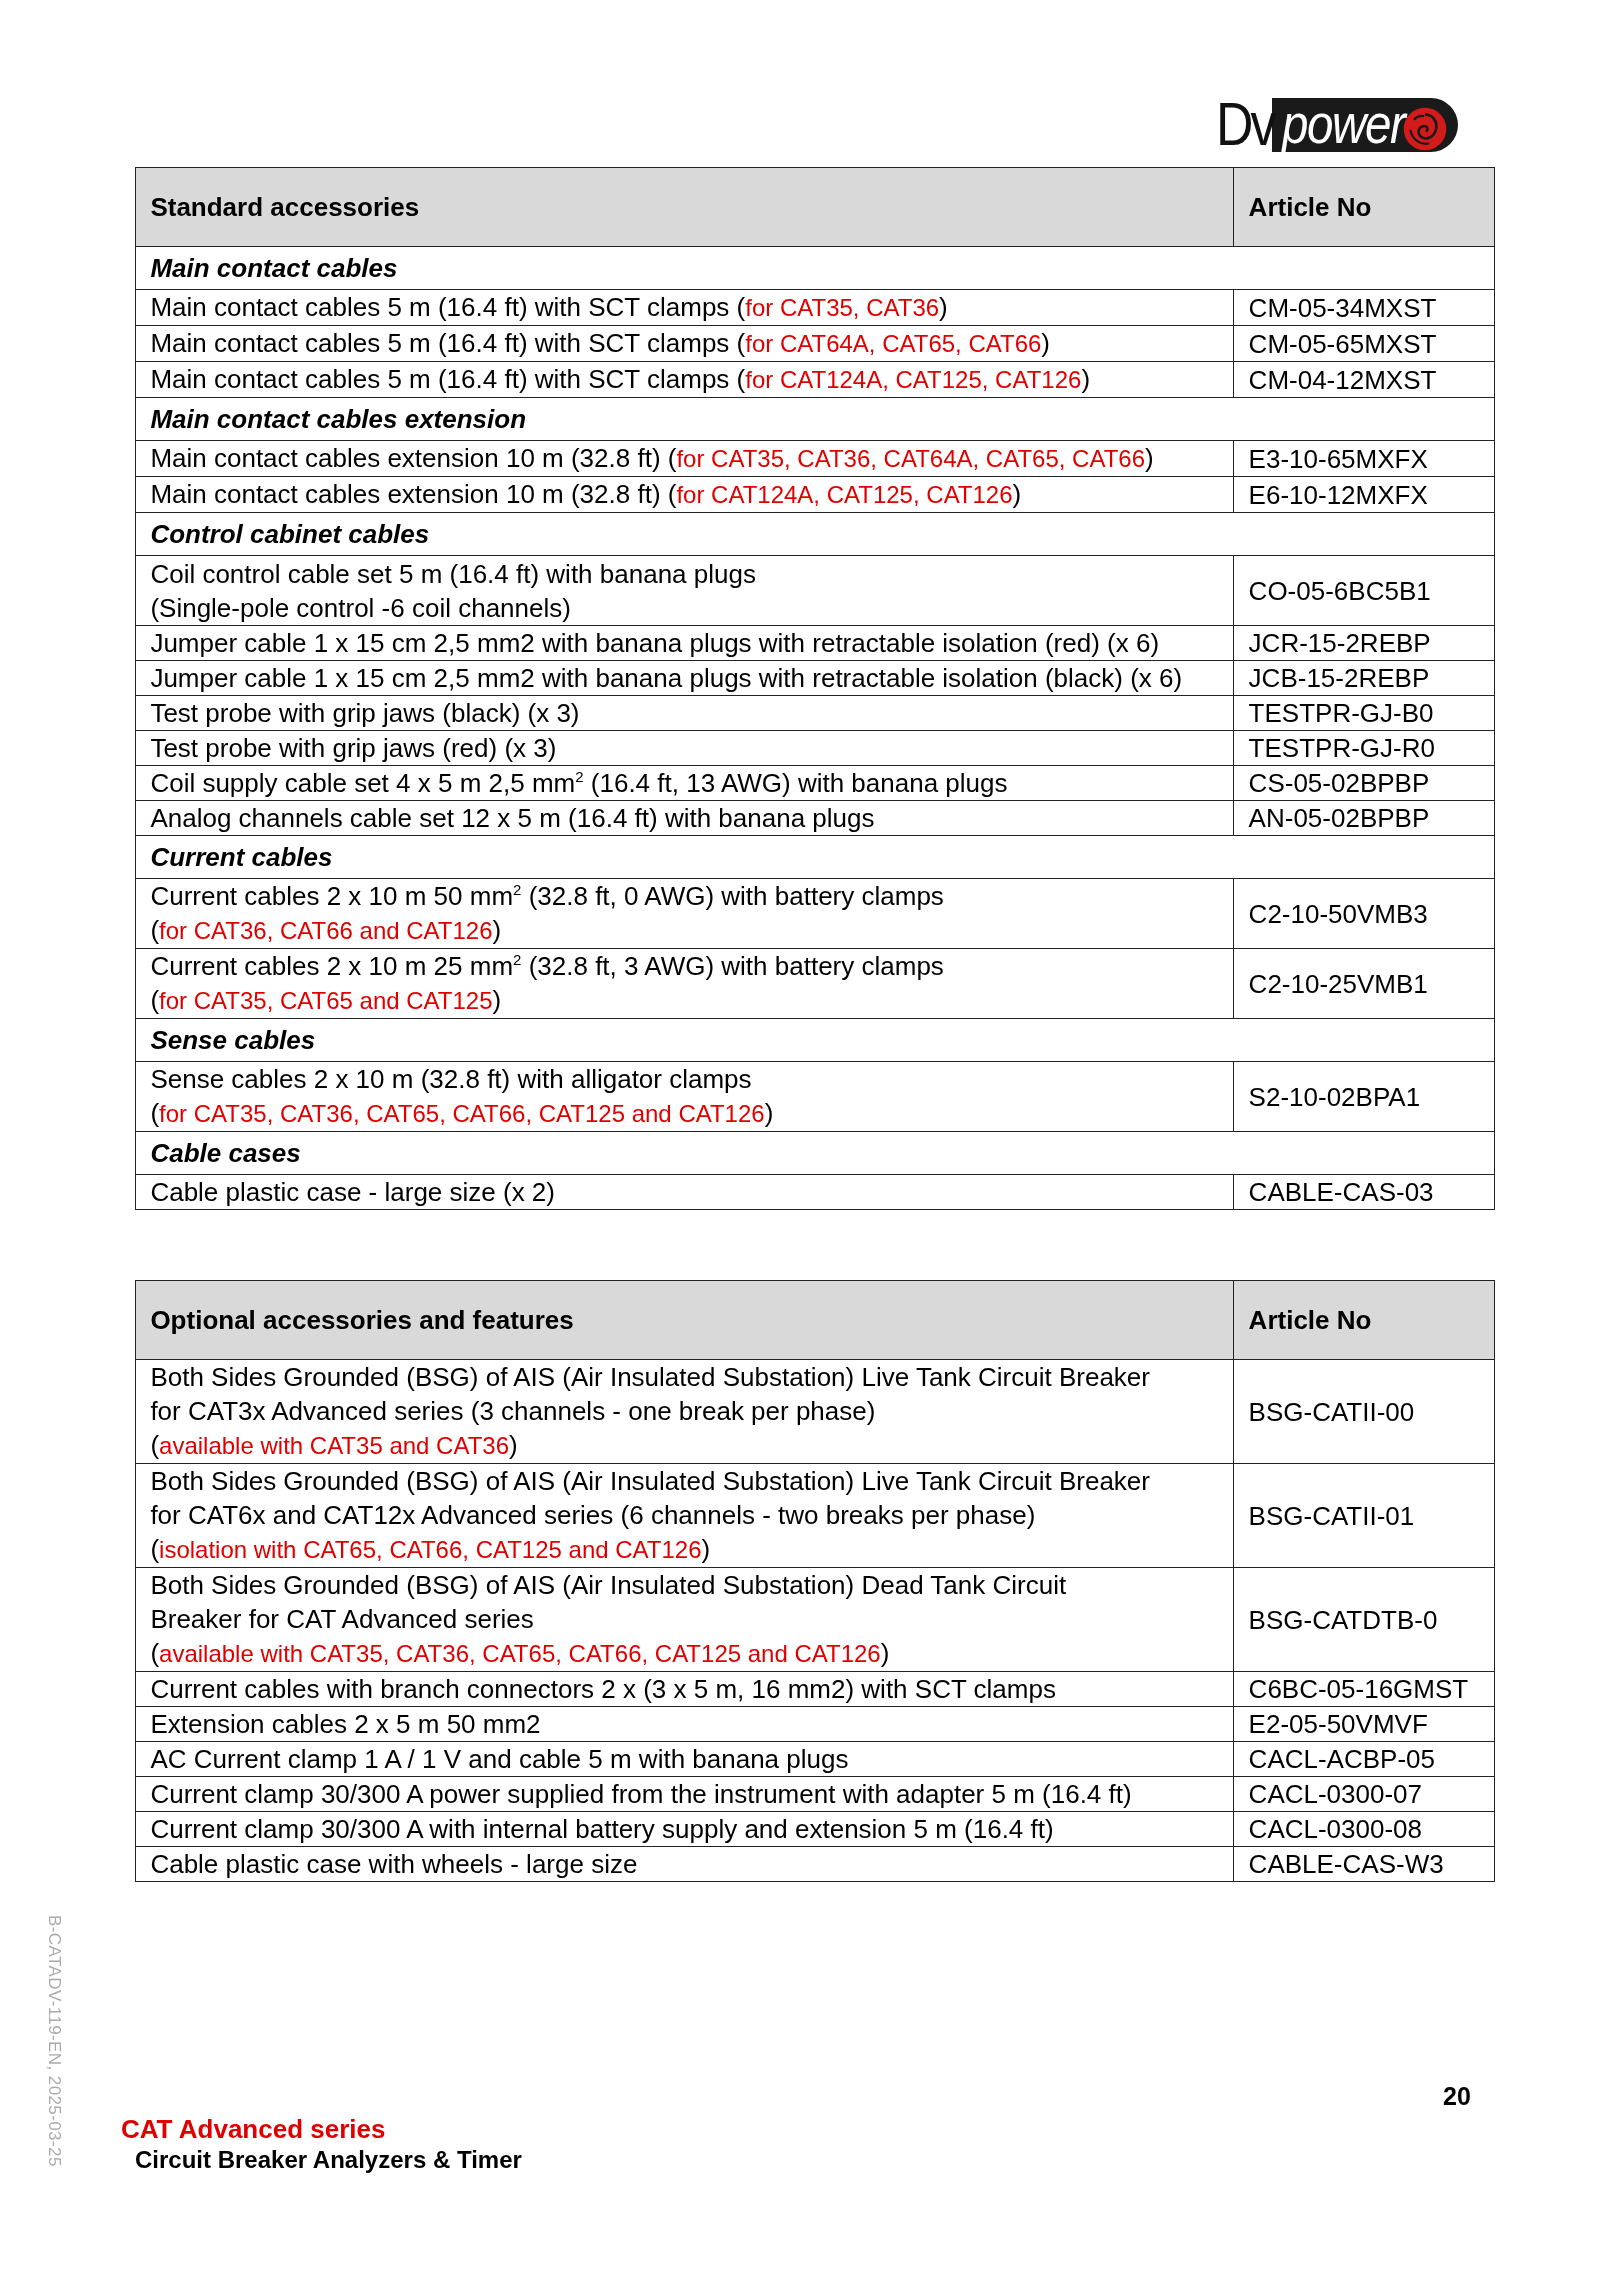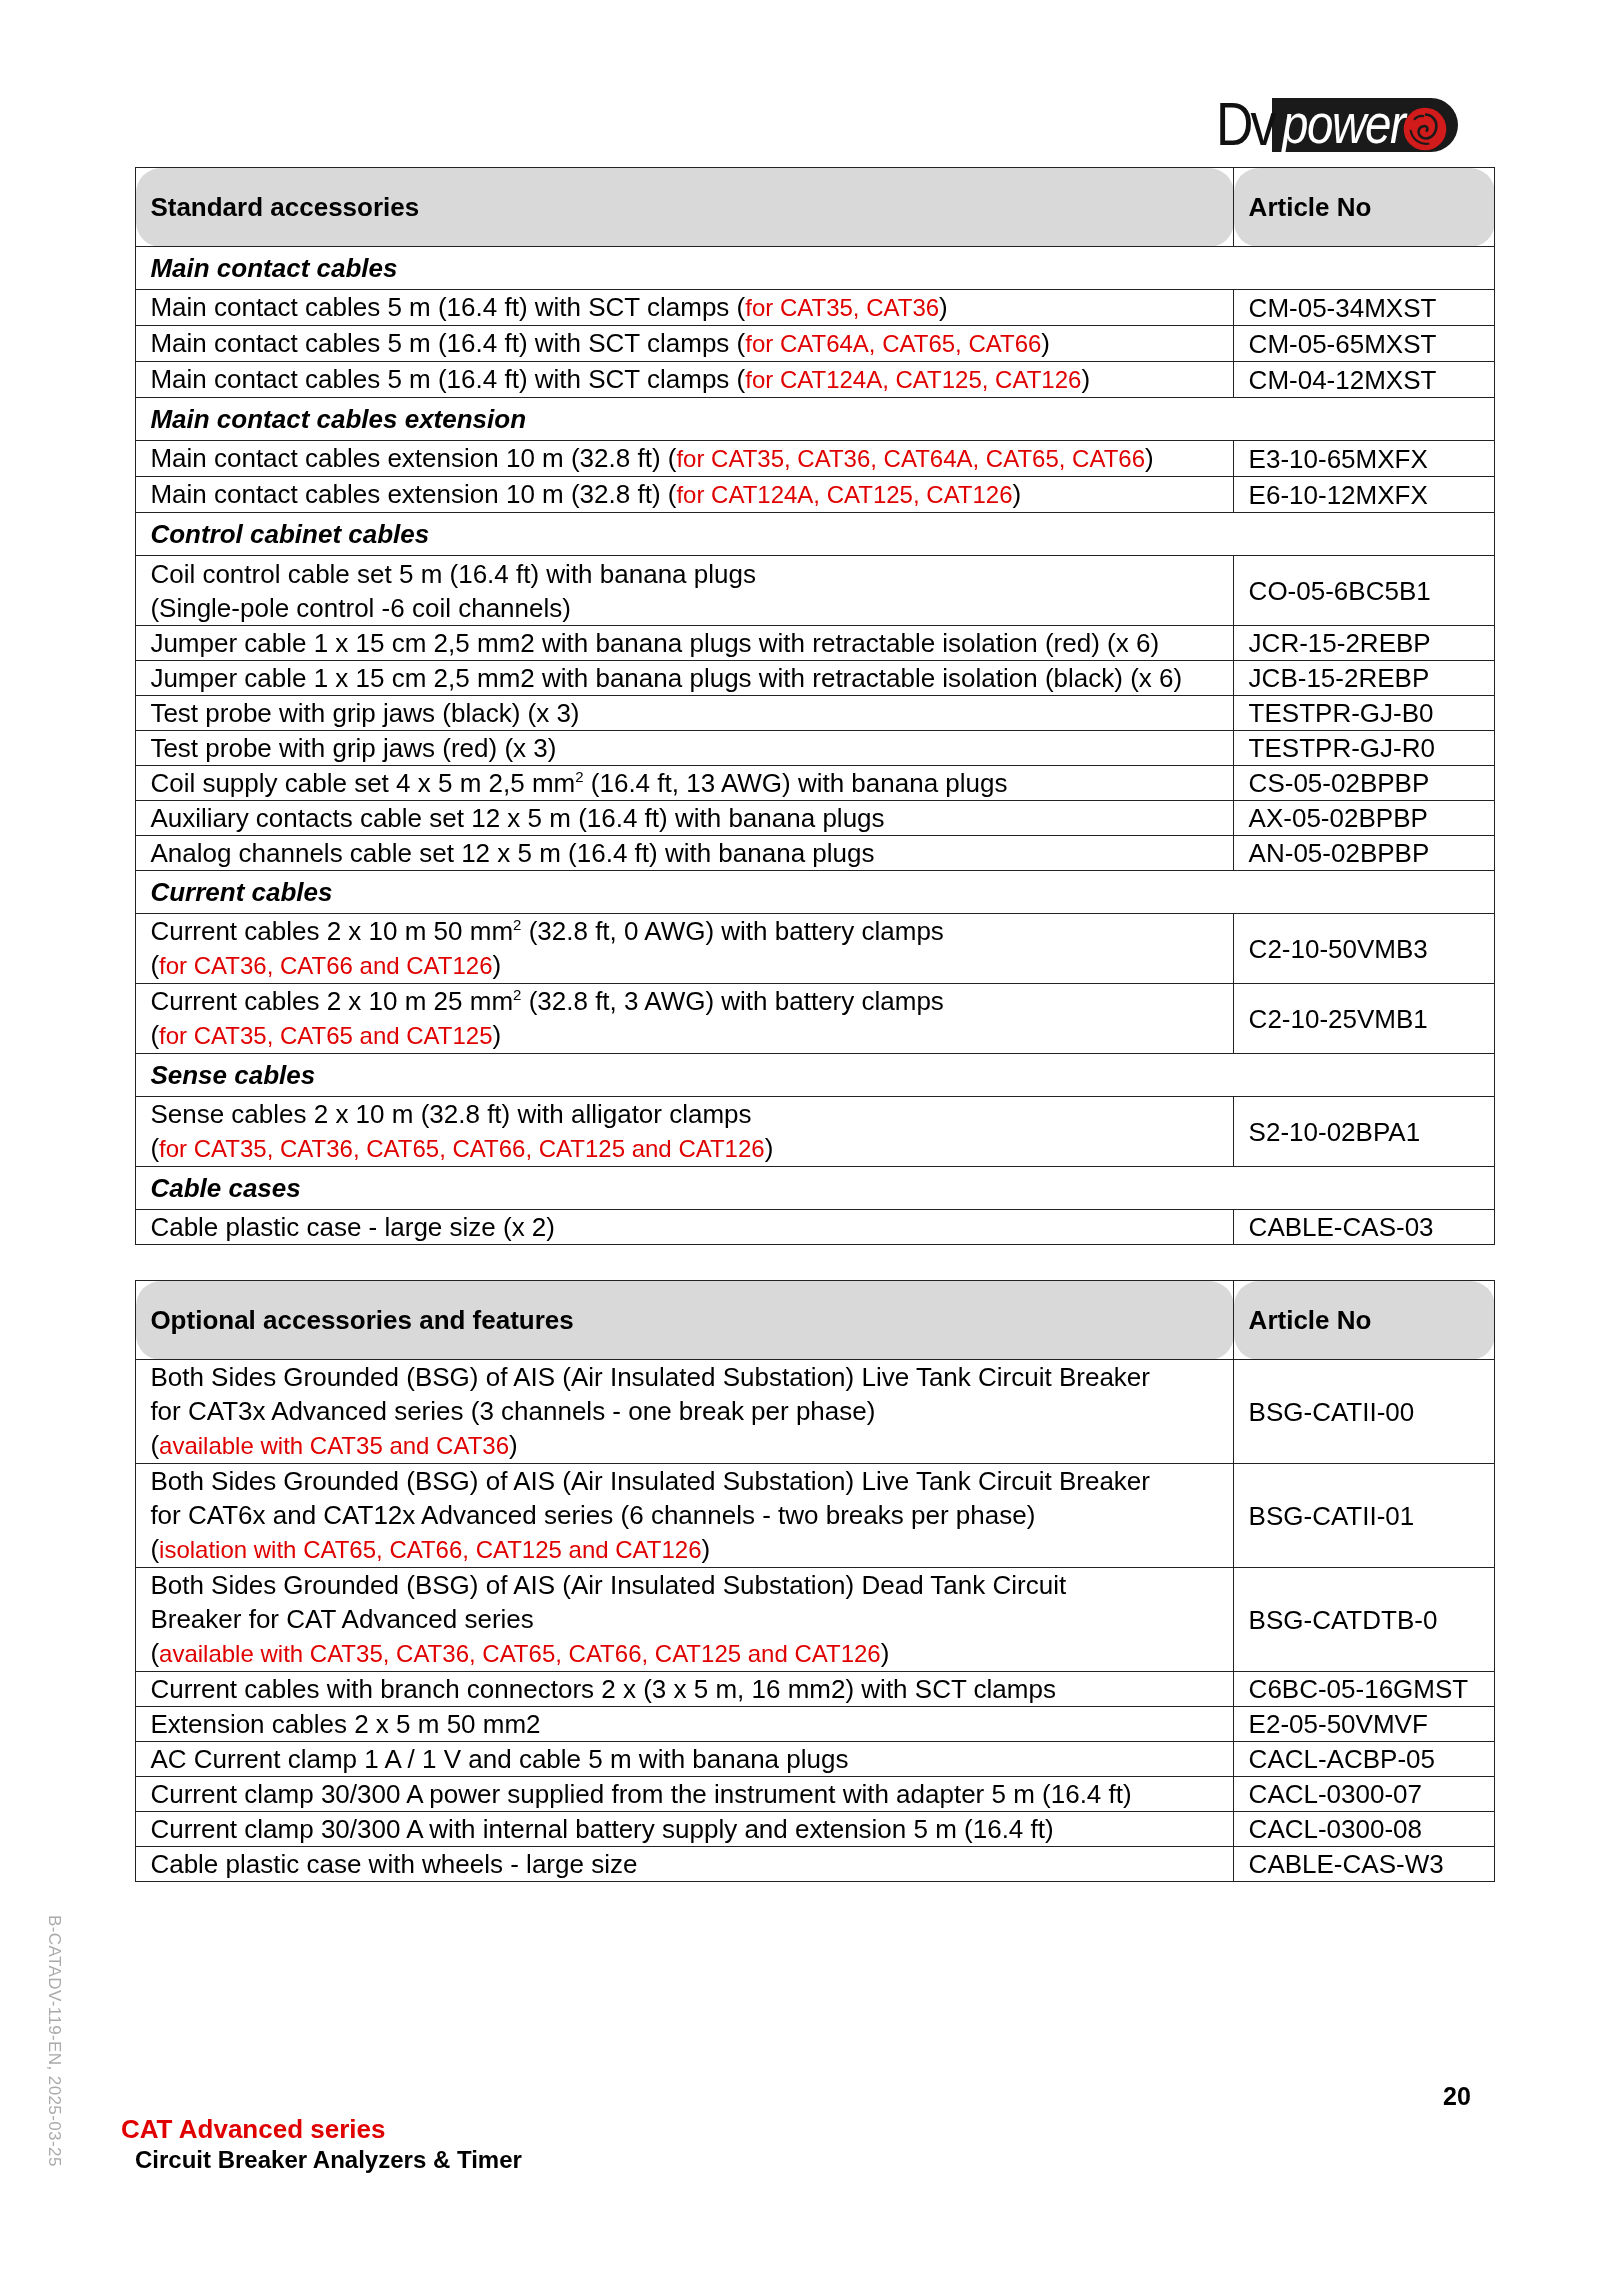--- a/index.html
+++ b/index.html
@@ -5,21 +5,21 @@
   html, body { margin:0; padding:0; background:#ffffff; }
   body { width:1623px; height:2295px; position:relative; font-family:"Liberation Sans", sans-serif; color:#000; overflow:hidden; }
   .logo { position:absolute; left:1216px; top:95px; height:59px; display:flex; align-items:center; }
   .logo .dv { font-family:"Liberation Sans", sans-serif; font-size:61px; font-weight:400; letter-spacing:-3.4px; color:#111; transform:scaleX(0.85); transform-origin:left center; line-height:1; margin-right:-12px; }
   .logo .pill { background:#1a1a1a; height:54px; border-radius:0 27px 27px 0; display:flex; align-items:flex-end; padding:0 10px 0 10px; }
   .logo .power { color:#fff; font-size:56px; font-style:italic; letter-spacing:-1.7px; transform:scaleX(0.85); transform-origin:left center; line-height:1; margin-right:-24px; }
   .logo .rose { width:46px; height:46px; }
   table.acc { position:absolute; left:135px; width:1360px; border-collapse:collapse; font-size:26px; }
   table.acc td { border:1.7px solid #222; padding:0 14.4px; vertical-align:middle; line-height:34px; }
   table.acc td.art { width:231px; }
-  table.acc tr.head td { background:#d9d9d9; height:78px; font-weight:bold;border-radius:25px; }
+  table.acc tr.head td { background:#d9d9d9; height:78px; font-weight:bold; }
   table.acc tr.sec td { font-weight:bold; font-style:italic; height:42px; }
   table.acc tr.r1 td { height:34px; }
   table.acc tr.r2 td { height:69px; }
   table.acc tr.r3 td { height:103px; }
   .red { color:#e00000; font-size:24px; }
   #t1 { top:167px; }
   #t2 { top:1280px; }
   .sidecode { position:absolute; left:44px; top:1915px; writing-mode:vertical-rl; font-size:17px; color:#aaaaaa; letter-spacing:0.4px; }
   .pagenum { position:absolute; left:1443px; top:2082px; font-size:25px; font-weight:bold; }
   .foot1 { position:absolute; left:121px; top:2114px; font-size:26px; font-weight:bold; color:#e00000; }
@@ -118,26 +118,20 @@
         <td class="art">TESTPR-GJ-R0</td>
       </tr>
       <tr class="r1">
         <td>
           <div><span>Coil supply cable set 4 x 5 m 2,5 mm</span><sup style="font-size:15px;line-height:0">2</sup><span> (16.4 ft, 13 AWG) with banana plugs</span></div>
         </td>
         <td class="art">CS-05-02BPBP</td>
       </tr>
       <tr class="r1">
         <td>
-          <div><span>Auxiliary contacts cable set 12 x 5 m (16.4 ft) with banana plugs</span></div>
-        </td>
-        <td class="art">AX-05-02BPBP</td>
-      </tr>
-      <tr class="r1">
-        <td>
           <div><span>Analog channels cable set 12 x 5 m (16.4 ft) with banana plugs</span></div>
         </td>
         <td class="art">AN-05-02BPBP</td>
       </tr>
       <tr class="sec">
         <td colspan="2">Current cables</td>
       </tr>
       <tr class="r2">
         <td>
           <div><span>Current cables 2 x 10 m 50 mm</span><sup style="font-size:15px;line-height:0">2</sup><span> (32.8 ft, 0 AWG) with battery clamps</span></div>

